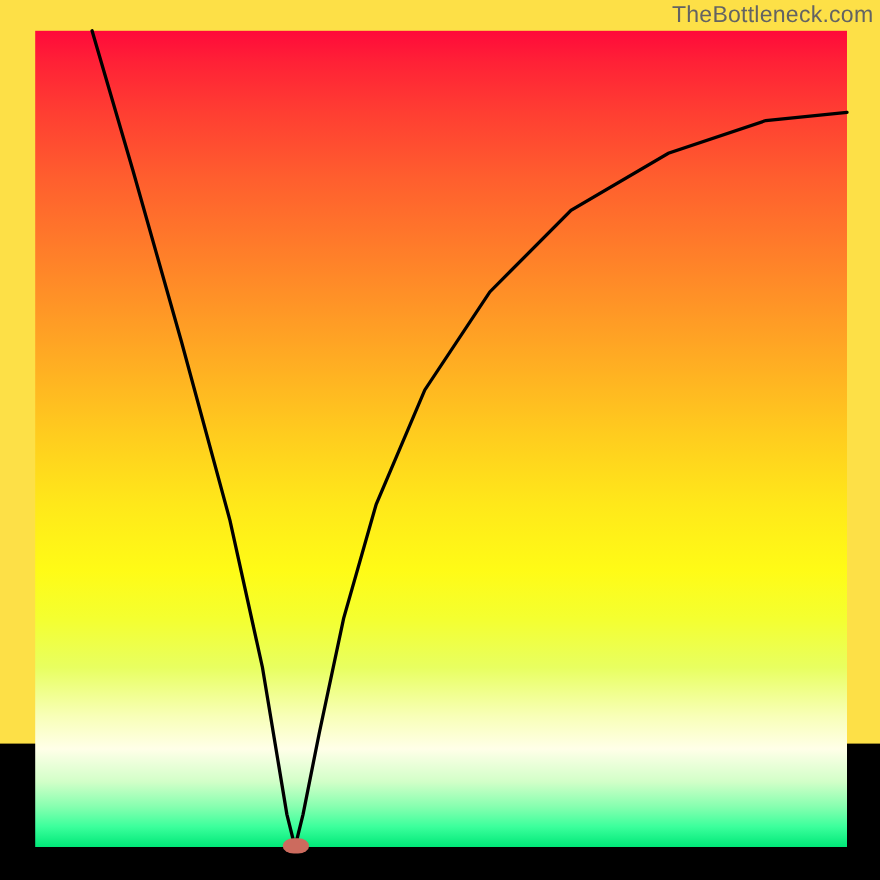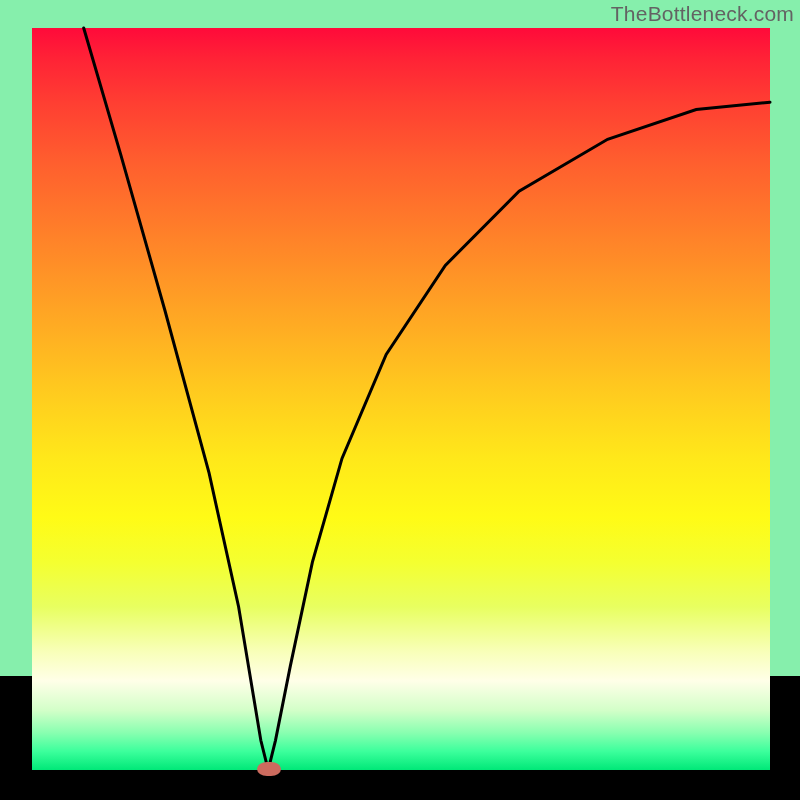--- a/index.html
+++ b/index.html
@@ -7,21 +7,21 @@
     padding: 0;
     width: 800px;
     height: 800px;
     background: #000;
     overflow: hidden;
   }
   .stage {
     position: relative;
     width: 800px;
     height: 676px;
-    background: #86efac;
+    background: #fde047;
   }
   .plot-area {
     position: absolute;
     background: linear-gradient(to bottom,
       #ff0a3a 0%,
       #ff2236 4%,
       #ff3e32 10%,
       #ff5e2e 18%,
       #ff7a2a 26%,
       #ff9626 34%,

